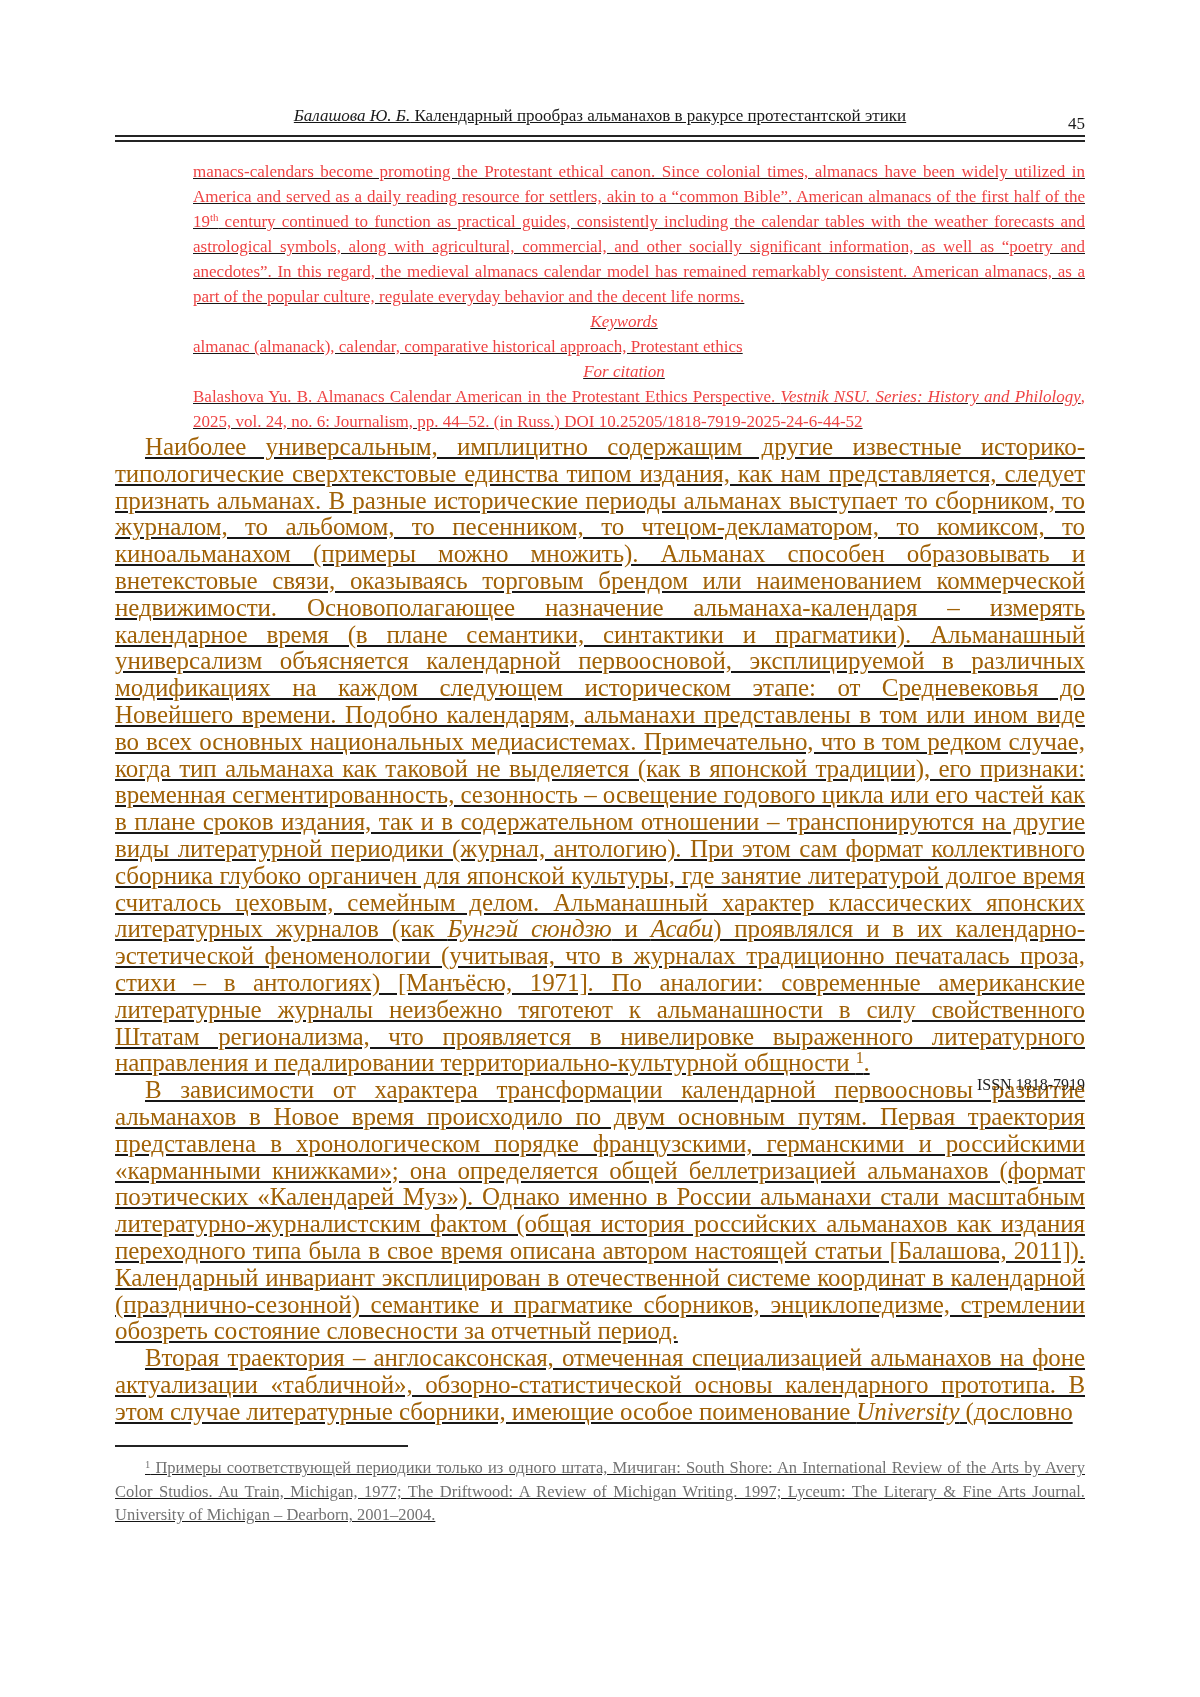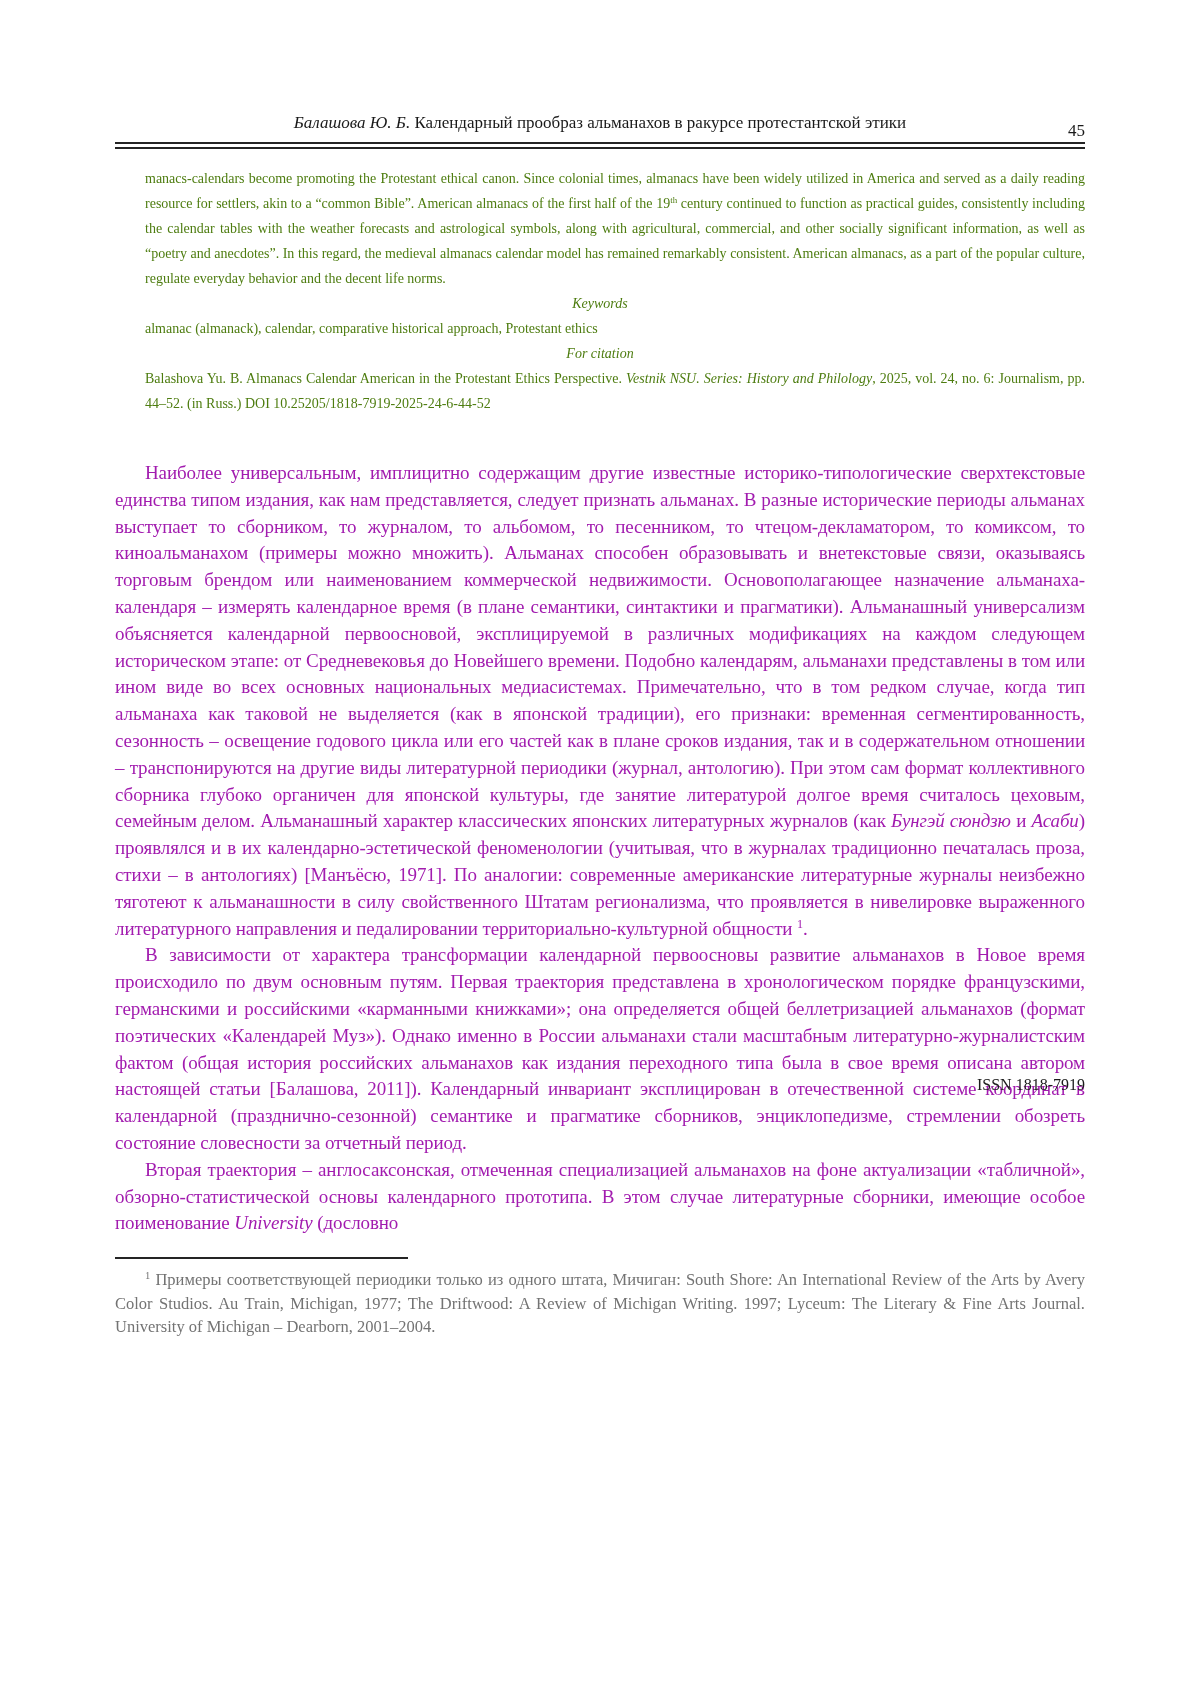--- a/index.html
+++ b/index.html
@@ -10,22 +10,23 @@
     color: #161616;
     font-family: "Liberation Serif", "DejaVu Serif", serif;
     position: relative;
     overflow: hidden;
   }
   .page {
     position: absolute;
     left: 0; top: 0;
     width: 1200px;
     height: 1188px;
-    padding: 7px 115px;
+    padding: 0 115px;
     box-sizing: border-box;
+    text-decoration: underline;
   }
   
   .running-head {
     margin-top: 106px;
     position: relative;
     text-align: center;
     font-size: 17px;
     line-height: 20px;
     color: #1a1a1a;
     white-space: nowrap;
@@ -39,49 +40,49 @@
   }
   .double-rule {
     margin-top: 9px;
     height: 3px;
     border-top: 2.5px solid #242424;
     border-bottom: 2px solid #242424;
   }
   
   .front-matter {
     margin-top: 17px;
-    font-size: 14px;
+    font-size: 17px;
     line-height: 25px;
-    color: #4d7c0f;
+    color: #ef4444;
+    margin-left: 48px;
   }
   .front-matter .fm-indent {
     margin: 0;
     padding-left: 30px;
     text-align: justify;
   }
   .front-matter .fm-label {
     margin: 0;
     font-style: italic;
     text-align: center;
   }
   sup {
     font-size: 64%;
     line-height: 0;
     vertical-align: baseline;
     position: relative;
     top: -0.55em;
   }
   
   .body-text {
-    margin-top: 44px;
-    font-size: 19px;
+    font-size: 25px;
     line-height: 26.8px;
     letter-spacing: -0.1px;
     text-align: justify;
-    color: #a21caf;
+    color: #a16207;
   }
   .body-text p {
     margin: 0;
     text-indent: 30px;
   }
   
   .footnote-block {
     margin-top: 20px;
     font-size: 16.5px;
     line-height: 23.5px;

